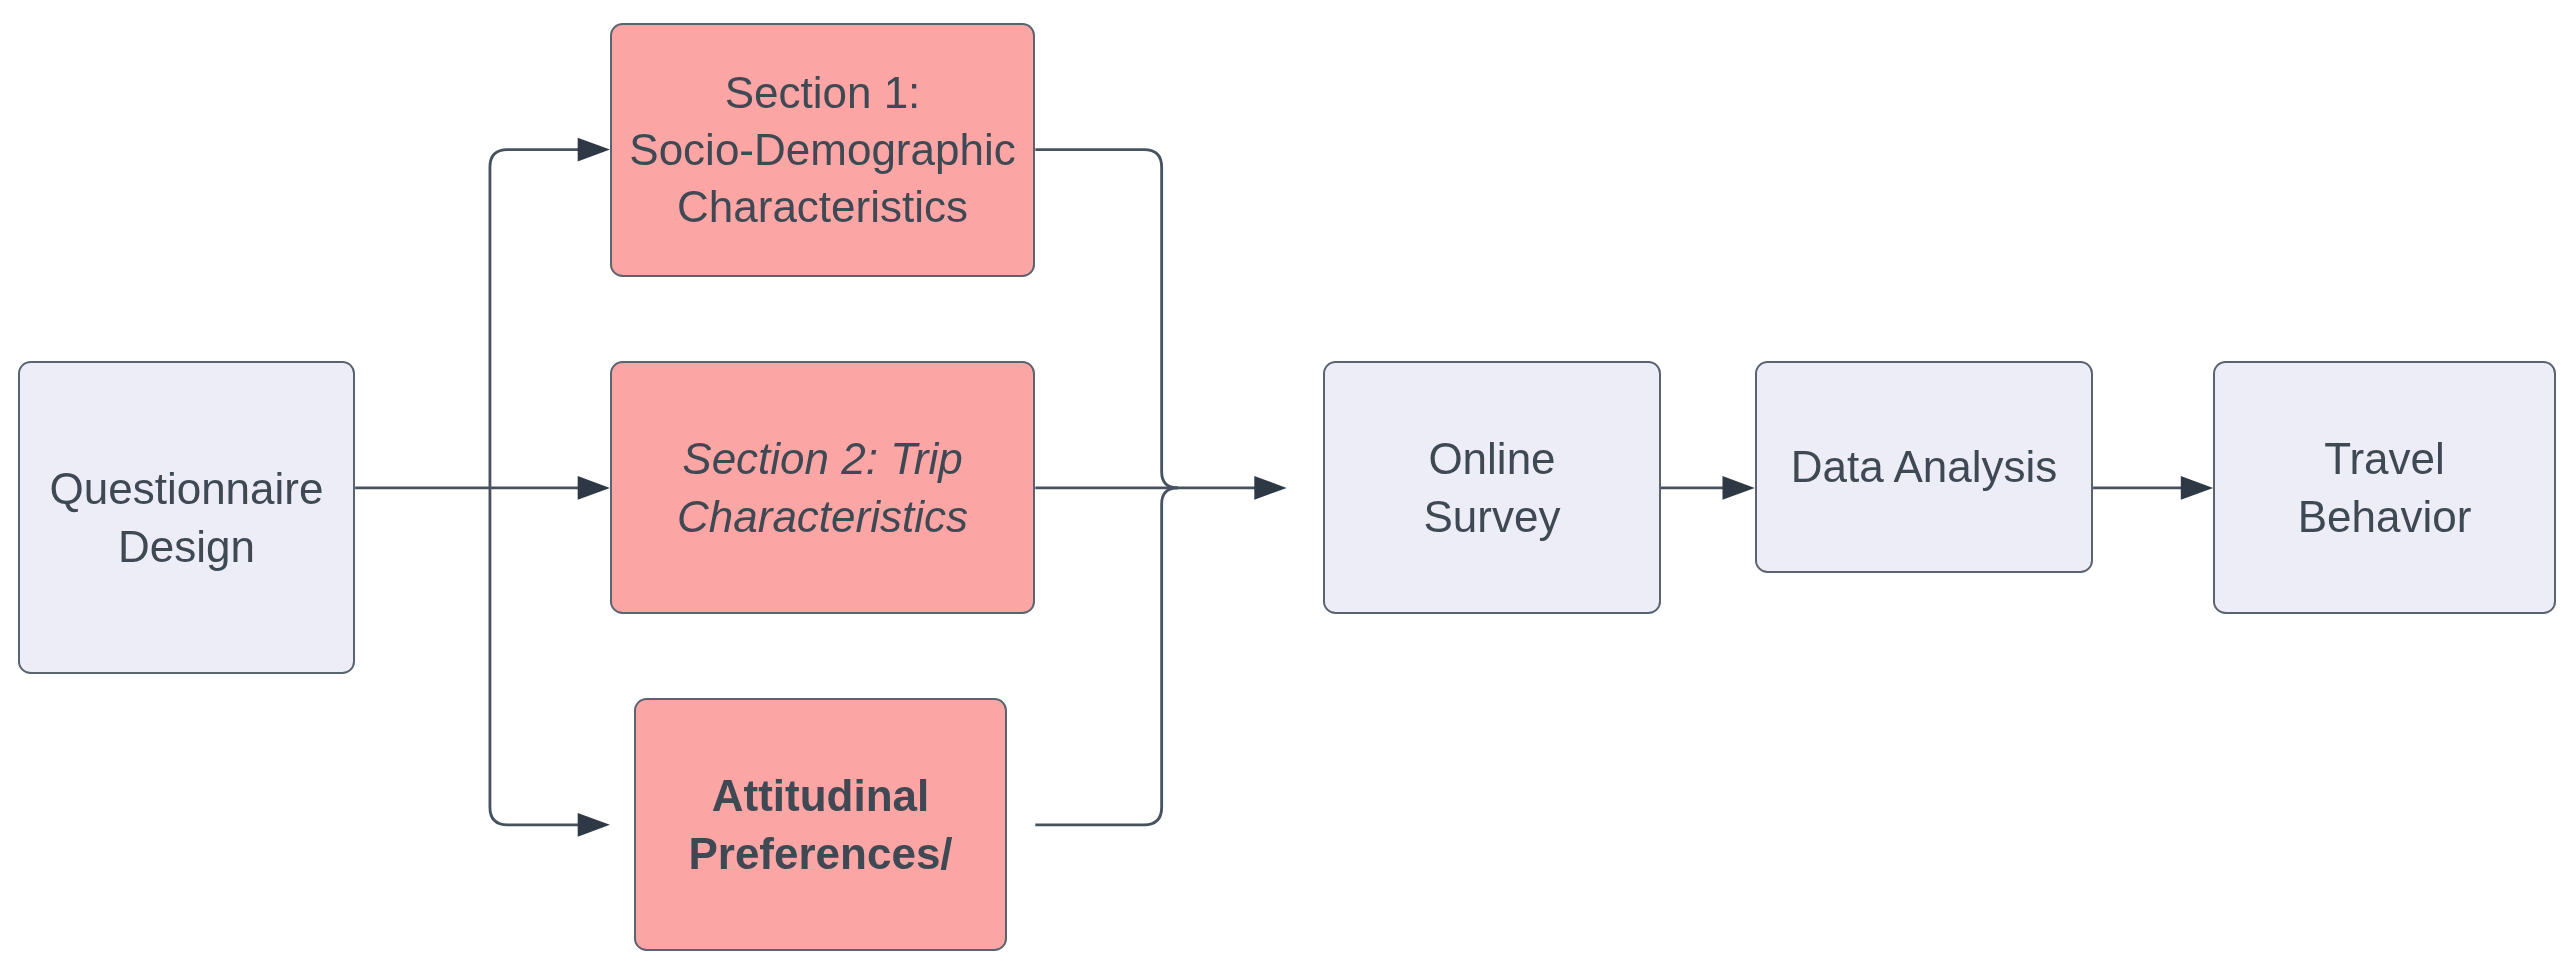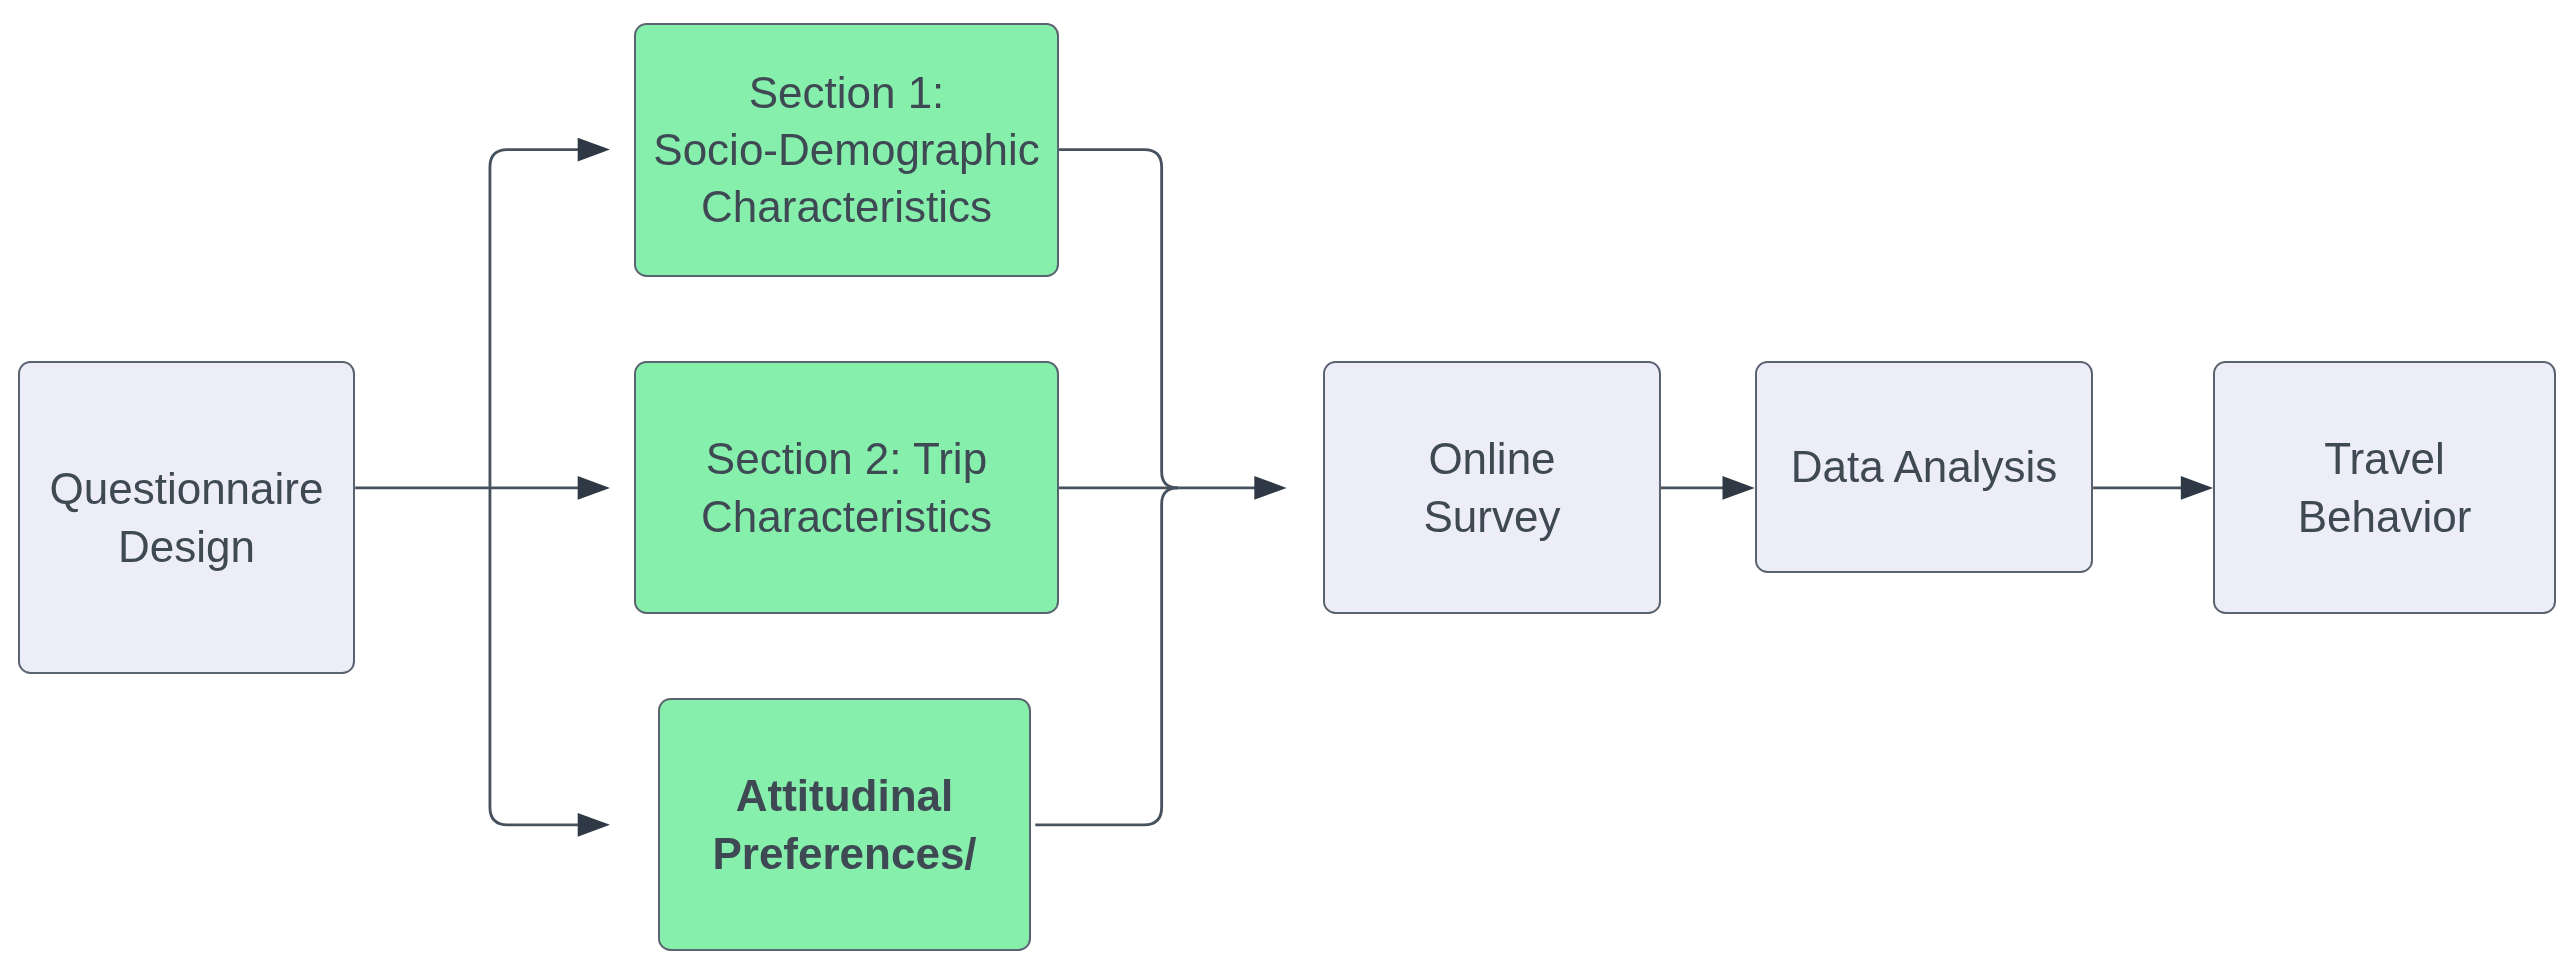--- a/index.html
+++ b/index.html
@@ -39,29 +39,29 @@
     border-radius: 12.6px;
     display: flex;
     align-items: center;
     justify-content: center;
     text-align: center;
     color: #3e4954;
     font-size: 44px;
     line-height: 1.3;
   }
   .node--lavender { background: #ededf8; }
-  .node--blue     { background: #86efac; margin-left: 24px; }
+  .node--blue     { background: #fca5a5; }
   .node__label {
     white-space: pre-line;
     padding: 0 7px;
   }
   
   .node--questionnaire { left: 18px;   top: 361px; width: 337px; height: 313px; }
   .node--section1      { left: 610px;  top: 22.5px;  width: 425px; height: 254px; }
-  .node--section2      { left: 610px;  top: 361px; width: 425px; height: 253px; }
+  .node--section2      { left: 610px;  top: 361px; width: 425px; height: 253px; font-style: italic; }
   .node--attitudinal   { left: 634px;  top: 698px; width: 373px; height: 253px; font-weight: bold; }
   .node--onlinesurvey  { left: 1287px; top: 361px; width: 338px; height: 253px; margin-left: 36px; }
   .node--dataanalysis  { left: 1755px; top: 361px; width: 338px; height: 212px; }
   .node--travelbehavior{ left: 2213px; top: 361px; width: 343px; height: 253px; }
 </style>
 </head>
 <body>
 
 <div class="canvas">
 

